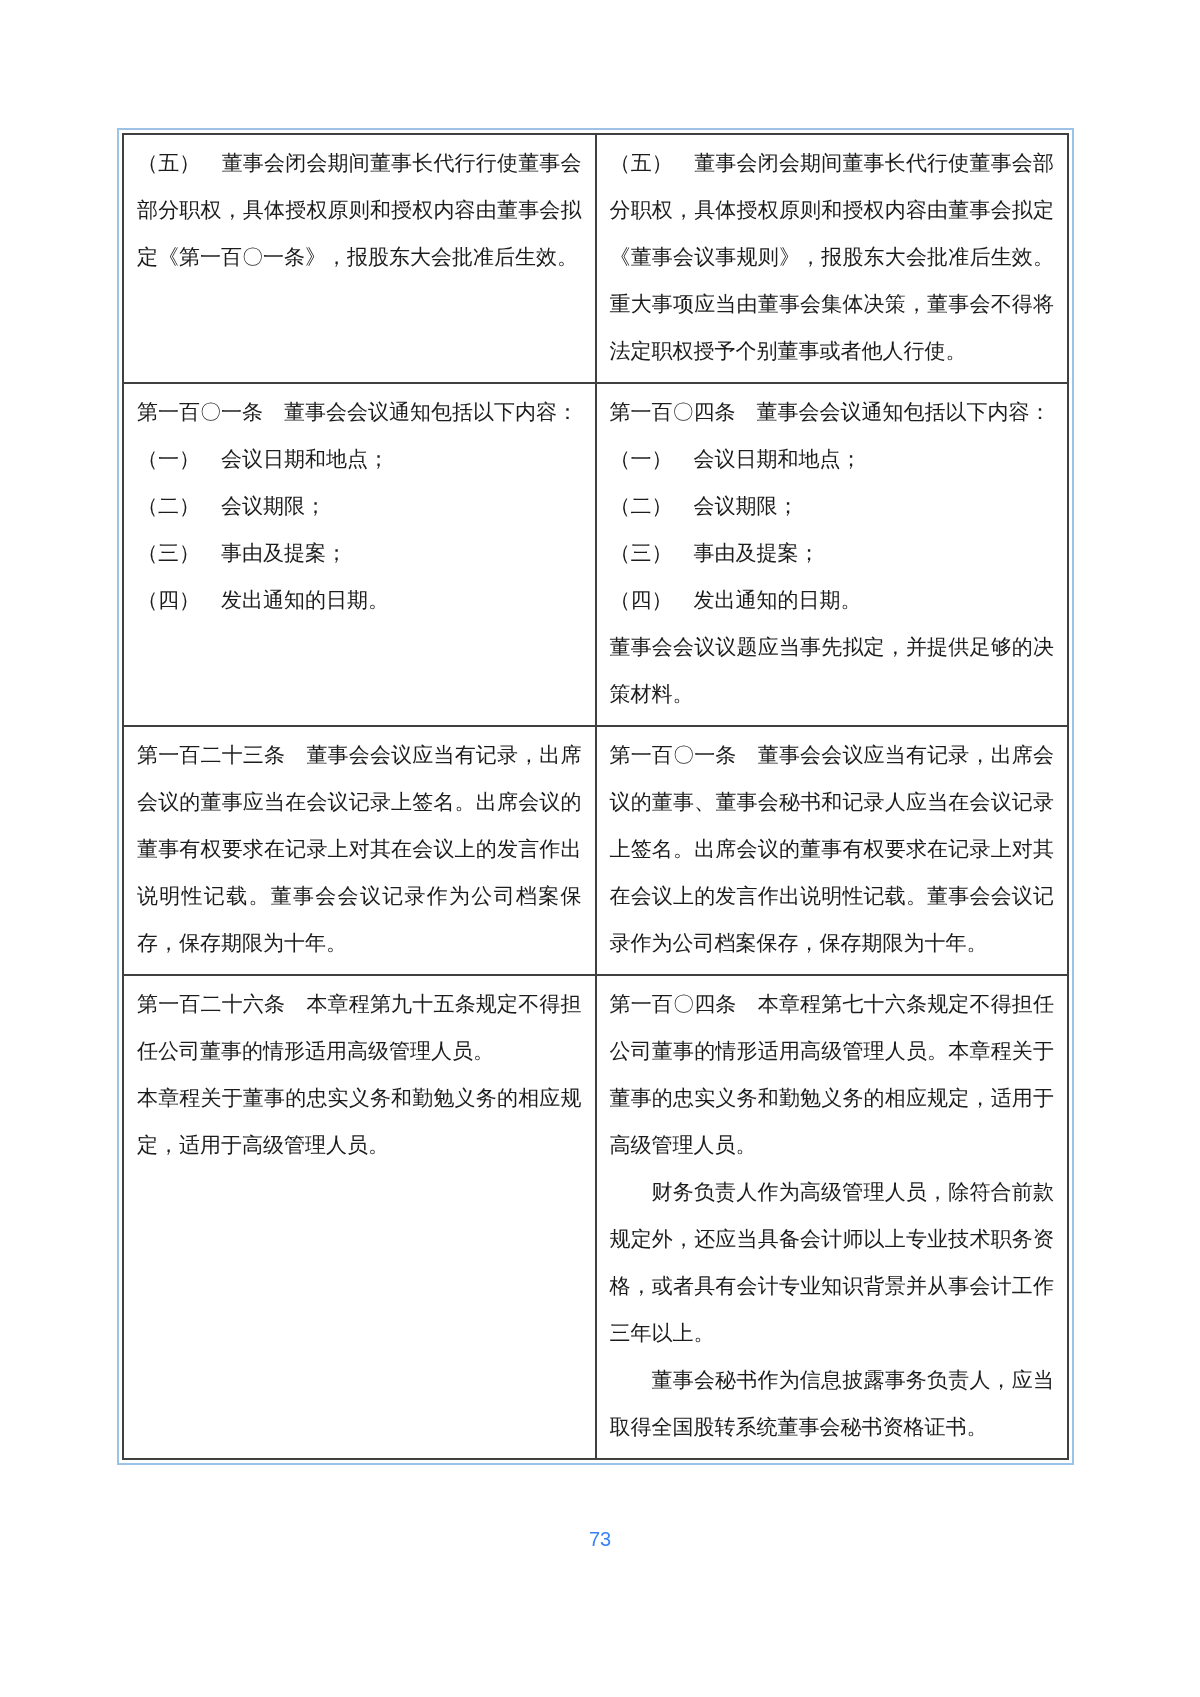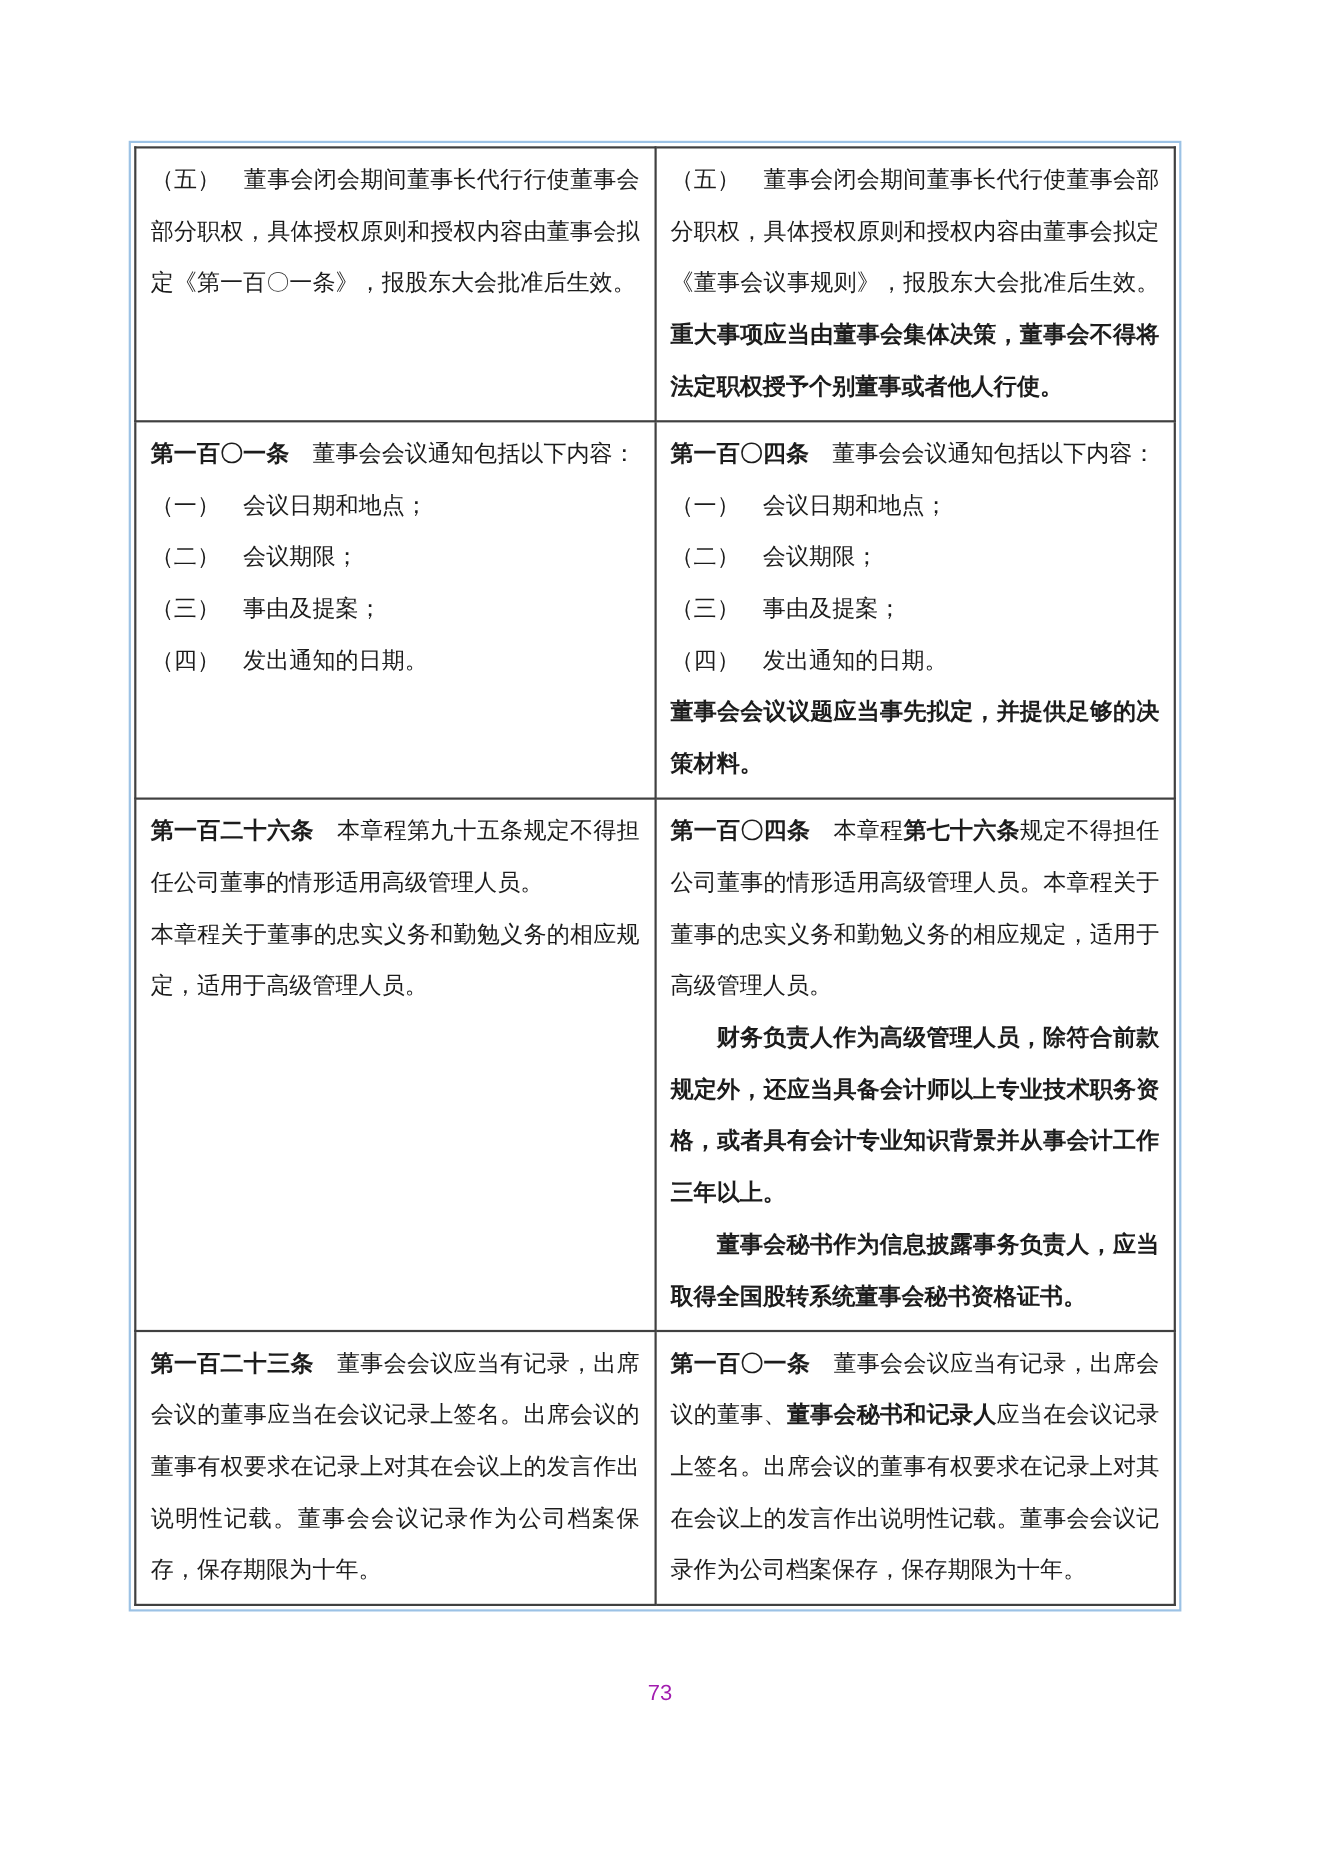--- a/index.html
+++ b/index.html
@@ -40,31 +40,31 @@
     text-align: justify;
     word-break: break-all;
   }
   .para {
     margin: 0;
   }
   .para.indent {
     text-indent: 2em;
   }
   .run.bold {
-    font-weight: 700;
+    font-weight: 400;
   }
   .page-number {
     position: absolute;
     top: 1528px;
     left: 0;
     width: 100%;
     text-align: center;
     font-family: "Liberation Sans", sans-serif;
     font-size: 20px;
-    color: #a21caf;
+    color: #3b82f6;
   }
 </style>
 </head>
 <body>
 
 <div class="page">
   <div class="table-frame">
     <table class="compare">
       <tbody>
         <tr>
@@ -87,34 +87,34 @@
               <p class="para"><span class="run bold">第一百〇四条</span><span class="run">　董事会会议通知包括以下内容：</span></p>
               <p class="para"><span class="run">（一）　会议日期和地点；</span></p>
               <p class="para"><span class="run">（二）　会议期限；</span></p>
               <p class="para"><span class="run">（三）　事由及提案；</span></p>
               <p class="para"><span class="run">（四）　发出通知的日期。</span></p>
               <p class="para"><span class="run bold">董事会会议议题应当事先拟定，并提供足够的决策材料。</span></p>
             </td>
         </tr>
         <tr>
           <td>
+              <p class="para"><span class="run bold">第一百二十三条</span><span class="run">　董事会会议应当有记录，出席会议的董事应当在会议记录上签名。出席会议的董事有权要求在记录上对其在会议上的发言作出说明性记载。董事会会议记录作为公司档案保存，保存期限为十年。</span></p>
+            </td>
+          <td>
+              <p class="para"><span class="run bold">第一百〇一条</span><span class="run">　董事会会议应当有记录，出席会议的董事、</span><span class="run bold">董事会秘书和记录人</span><span class="run">应当在会议记录上签名。出席会议的董事有权要求在记录上对其在会议上的发言作出说明性记载。董事会会议记录作为公司档案保存，保存期限为十年。</span></p>
+            </td>
+        </tr>
+        <tr>
+          <td>
               <p class="para"><span class="run bold">第一百二十六条</span><span class="run">　本章程第九十五条规定不得担任公司董事的情形适用高级管理人员。</span></p>
               <p class="para"><span class="run">本章程关于董事的忠实义务和勤勉义务的相应规定，适用于高级管理人员。</span></p>
             </td>
           <td>
               <p class="para"><span class="run bold">第一百〇四条</span><span class="run">　本章程</span><span class="run bold">第七十六条</span><span class="run">规定不得担任公司董事的情形适用高级管理人员。本章程关于董事的忠实义务和勤勉义务的相应规定，适用于高级管理人员。</span></p>
               <p class="para indent"><span class="run bold">财务负责人作为高级管理人员，除符合前款规定外，还应当具备会计师以上专业技术职务资格，或者具有会计专业知识背景并从事会计工作三年以上。</span></p>
               <p class="para indent"><span class="run bold">董事会秘书作为信息披露事务负责人，应当取得全国股转系统董事会秘书资格证书。</span></p>
             </td>
         </tr>
-        <tr>
-          <td>
-              <p class="para"><span class="run bold">第一百二十三条</span><span class="run">　董事会会议应当有记录，出席会议的董事应当在会议记录上签名。出席会议的董事有权要求在记录上对其在会议上的发言作出说明性记载。董事会会议记录作为公司档案保存，保存期限为十年。</span></p>
-            </td>
-          <td>
-              <p class="para"><span class="run bold">第一百〇一条</span><span class="run">　董事会会议应当有记录，出席会议的董事、</span><span class="run bold">董事会秘书和记录人</span><span class="run">应当在会议记录上签名。出席会议的董事有权要求在记录上对其在会议上的发言作出说明性记载。董事会会议记录作为公司档案保存，保存期限为十年。</span></p>
-            </td>
-        </tr>
       </tbody>
     </table>
   </div>
   <div class="page-number">73</div>
 </div>
 
 </body></html>

